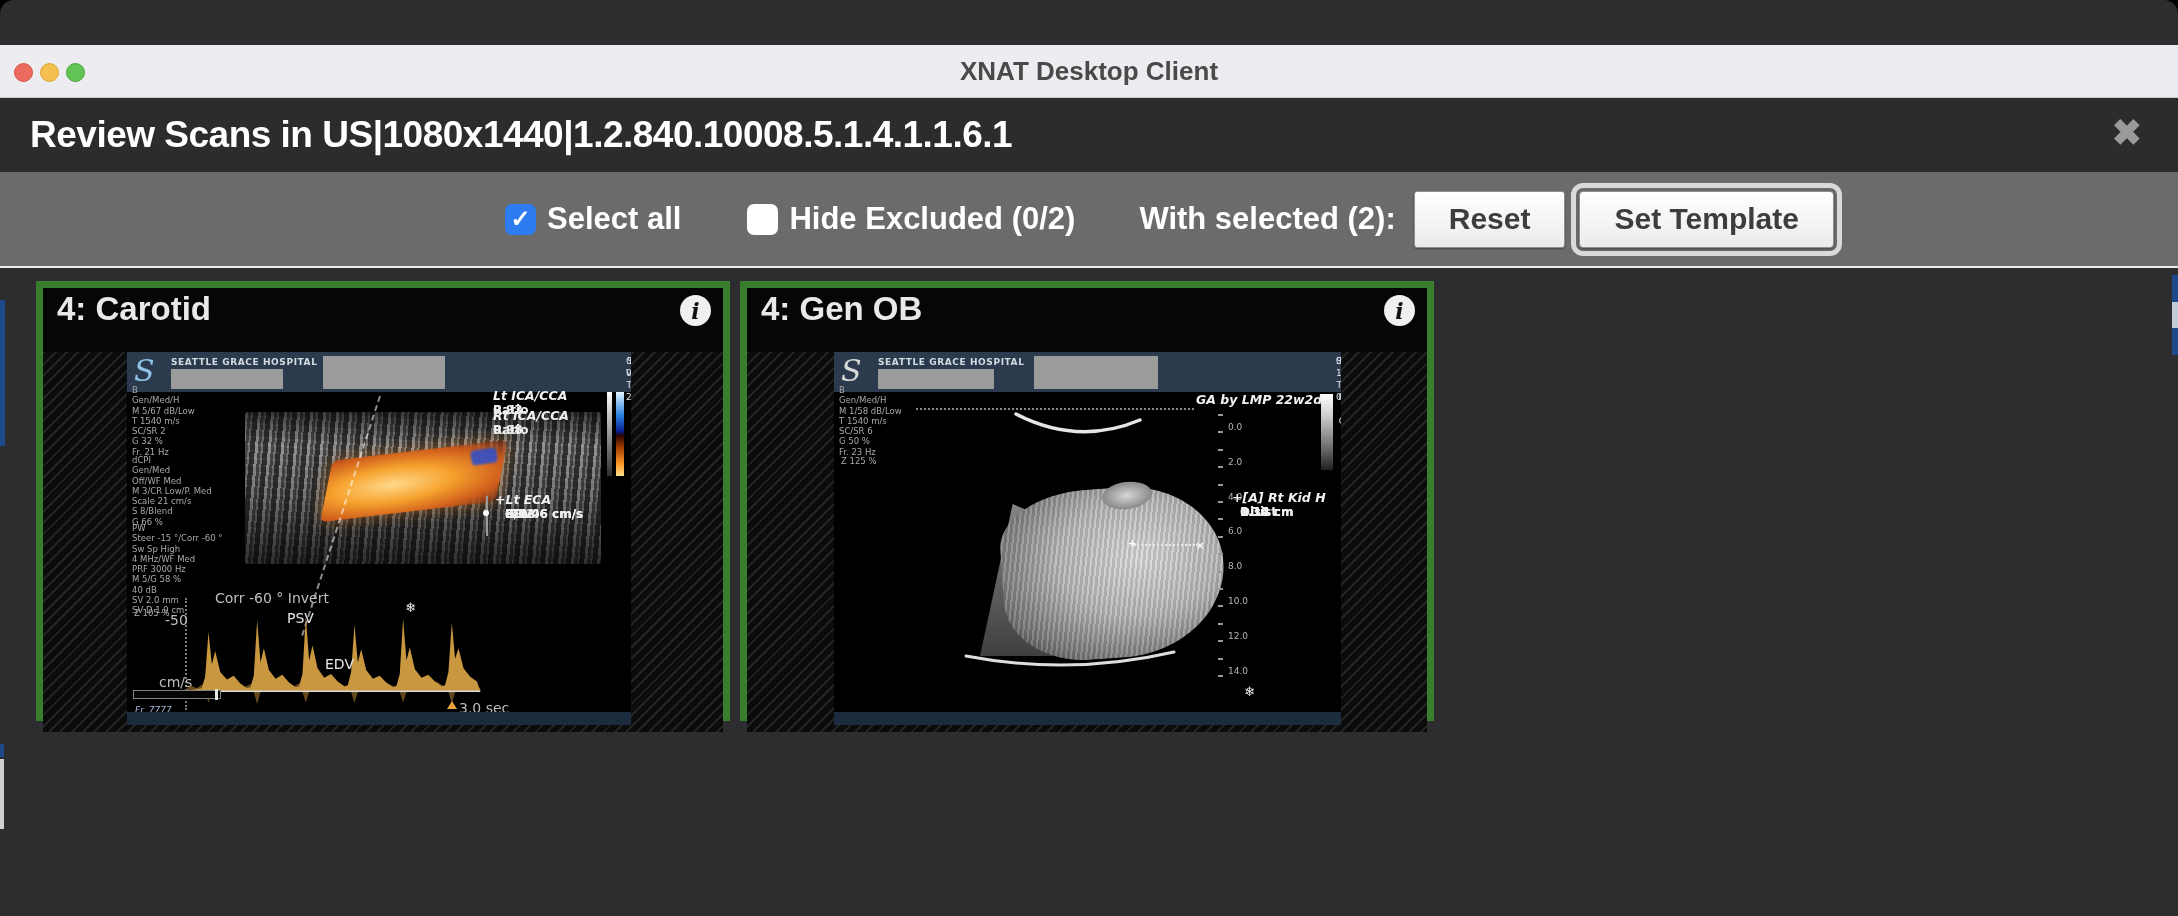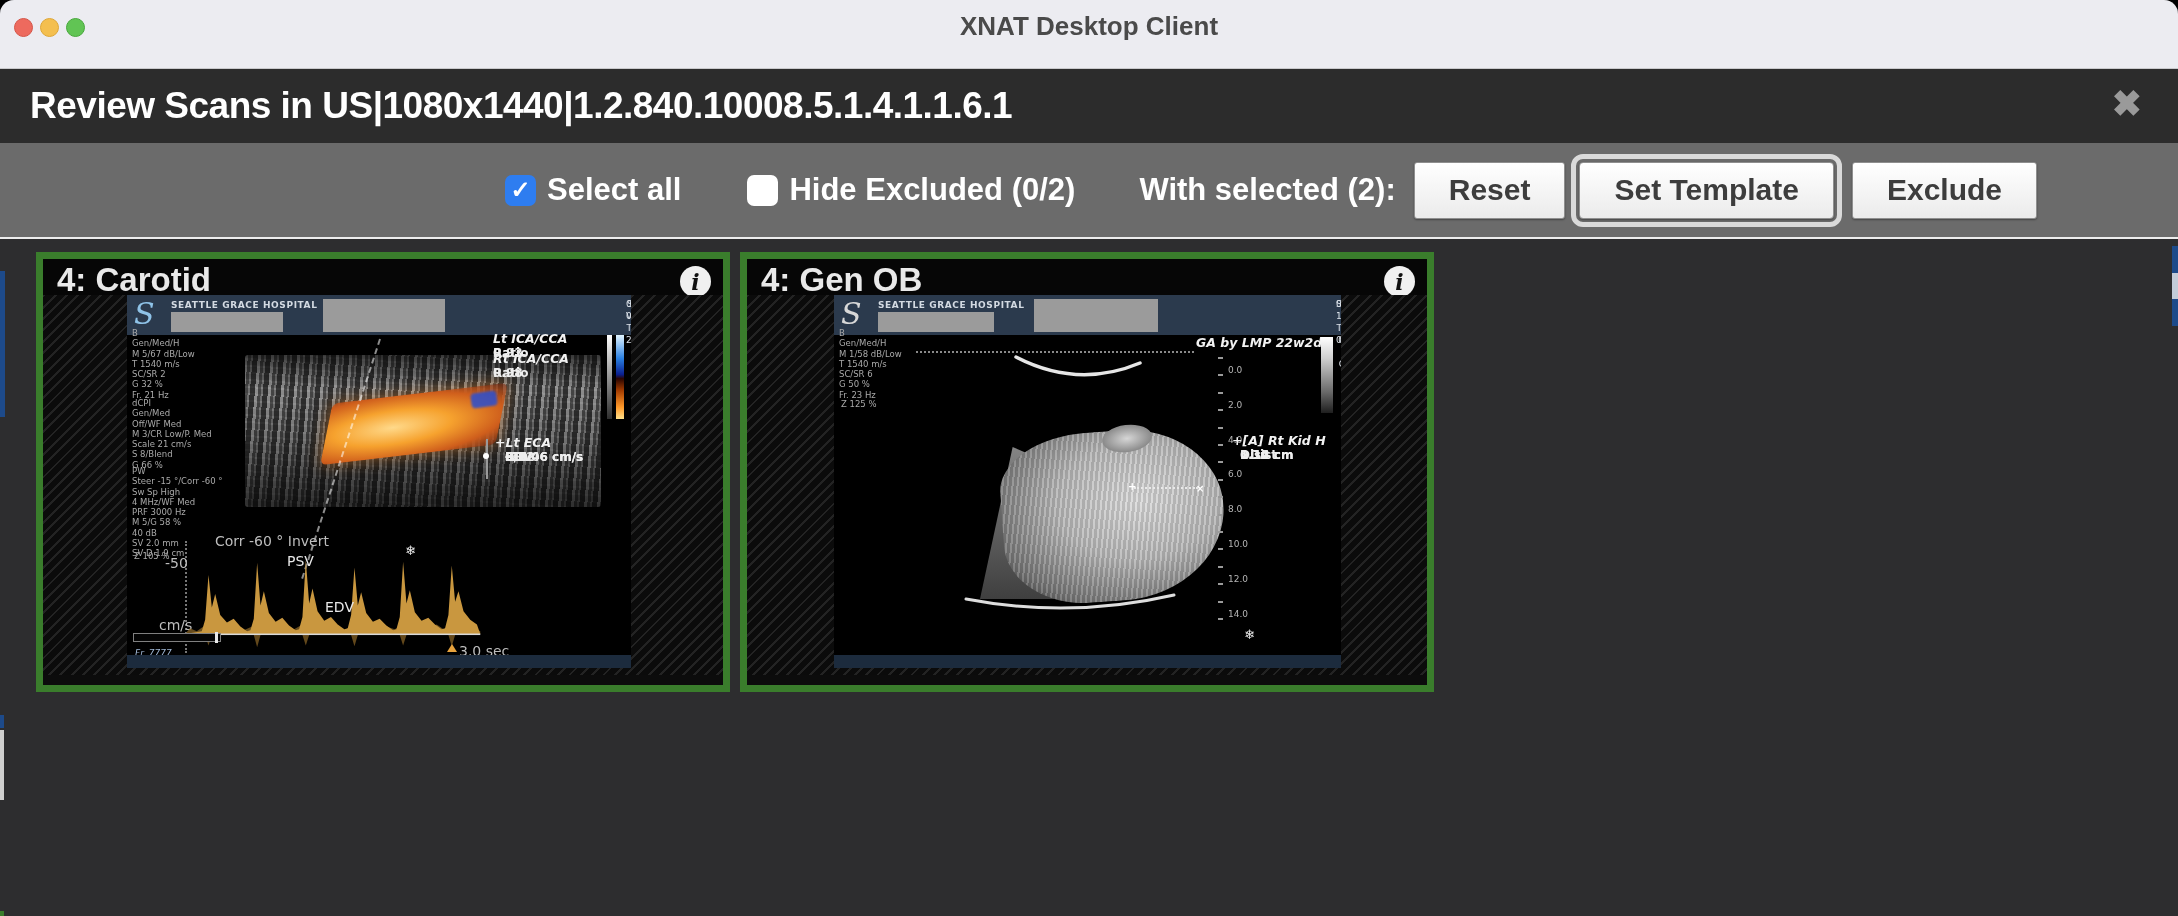--- a/index.html
+++ b/index.html
@@ -1,21 +1,21 @@
 <!DOCTYPE html>
 <html><head>
 <meta charset="utf-8">
 <style>
   * { margin:0; padding:0; box-sizing:border-box; }
   html,body { width:2178px; height:916px; background:#000; overflow:hidden;
               font-family:"Liberation Sans", sans-serif; }
   .window { position:absolute; inset:0; border-radius:14px 14px 0 0; overflow:hidden; background:#2d2d2f; }
 
   
-  .titlebar { position:relative; height:69px; background:#ececf1; border-bottom:1px solid #c9c9cc; }
+  .titlebar { position:relative; height:53px; background:#ececf1; border-bottom:1px solid #c9c9cc;margin-top:45px; }
   .titlebar-title { position:absolute; left:0; right:0; top:0; height:53px; line-height:53px;
                     text-align:center; font-size:26px; font-weight:bold; color:#4a4a4a; }
   .traffic { position:absolute; top:18px; width:19px; height:19px; border-radius:50%; }
   .t-red    { left:14px; background:#ed6a5e; border:1px solid #d55548; }
   .t-yellow { left:40px; background:#f4bf4f; border:1px solid #dfa736; }
   .t-green  { left:66px; background:#61c454; border:1px solid #47a83b; }
 
   
   .modal-header { position:relative; height:74px; background:#2c2c2c; }
   .modal-title { position:absolute; left:30px; top:0; height:76px; line-height:74px;
@@ -40,21 +40,21 @@
   .btn.focused { outline:5px solid #dadada; outline-offset:3px; border-radius:4px; }
 
   
   .content { position:relative; height:691px; background:#2d2d2f; }
 
   .edge { position:absolute; }
 
   
   .scan-card { position:absolute; top:13px; width:694px; height:440px;
                border:7px solid #3a7d2c; background:#0c0c0c; cursor:pointer; }
-  .scan-header { position:relative; height:36px; background:#060606; }
+  .scan-header { position:relative; height:64px; background:#060606; }
   .scan-title { position:absolute; left:14px; top:2px; font-size:33px; font-weight:bold; color:#e9e9e9; }
   .info-icon { position:absolute; right:12px; top:7px; width:31px; height:31px; border-radius:50%;
                background:#f0f0f0; color:#111; display:flex; align-items:center; justify-content:center;
                font-family:"DejaVu Serif",serif; font-weight:bold; font-style:italic; font-size:22px; cursor:pointer; }
   .scan-body { position:relative; height:380px;
                background:repeating-linear-gradient(135deg,#232323 0 2px,#0b0b0b 2px 8px); }
 
   
   .us { position:absolute; top:0; height:373px; background:#000; overflow:hidden;
         font-family:"DejaVu Sans",sans-serif; color:#c4c4c4; }
@@ -148,21 +148,20 @@
 
     <span class="cb" style="margin-left:66px;">
       
     </span>
     <span class="tb-label">Hide Excluded (0/2)</span>
 
     <span class="tb-text" style="margin-left:64px;">With selected (2):</span>
 
     <button class="btn" style="margin-left:18px;">Reset</button>
     <button class="btn focused" style="margin-left:14px;">Set Template</button>
-    <button class="btn" style="margin-left:18px;">Exclude</button>
   </div>
 
   <div class="content">
 
     <div class="edge" style="right:0;top:7px;width:6px;height:80px;background:#1d4a8a;"></div>
     <div class="edge" style="right:0;top:34px;width:6px;height:26px;background:#c2cbd8;"></div>
     <div class="edge" style="left:0;top:32px;width:5px;height:146px;background:#1d4a8a;"></div>
     <div class="edge" style="left:0;top:476px;width:4px;height:13px;background:#1d4a8a;"></div>
     <div class="edge" style="left:0;top:491px;width:4px;height:70px;background:#cfcfcf;"></div>
     <div class="edge" style="left:0;top:672px;width:4px;height:12px;background:#3a7d2c;"></div>

